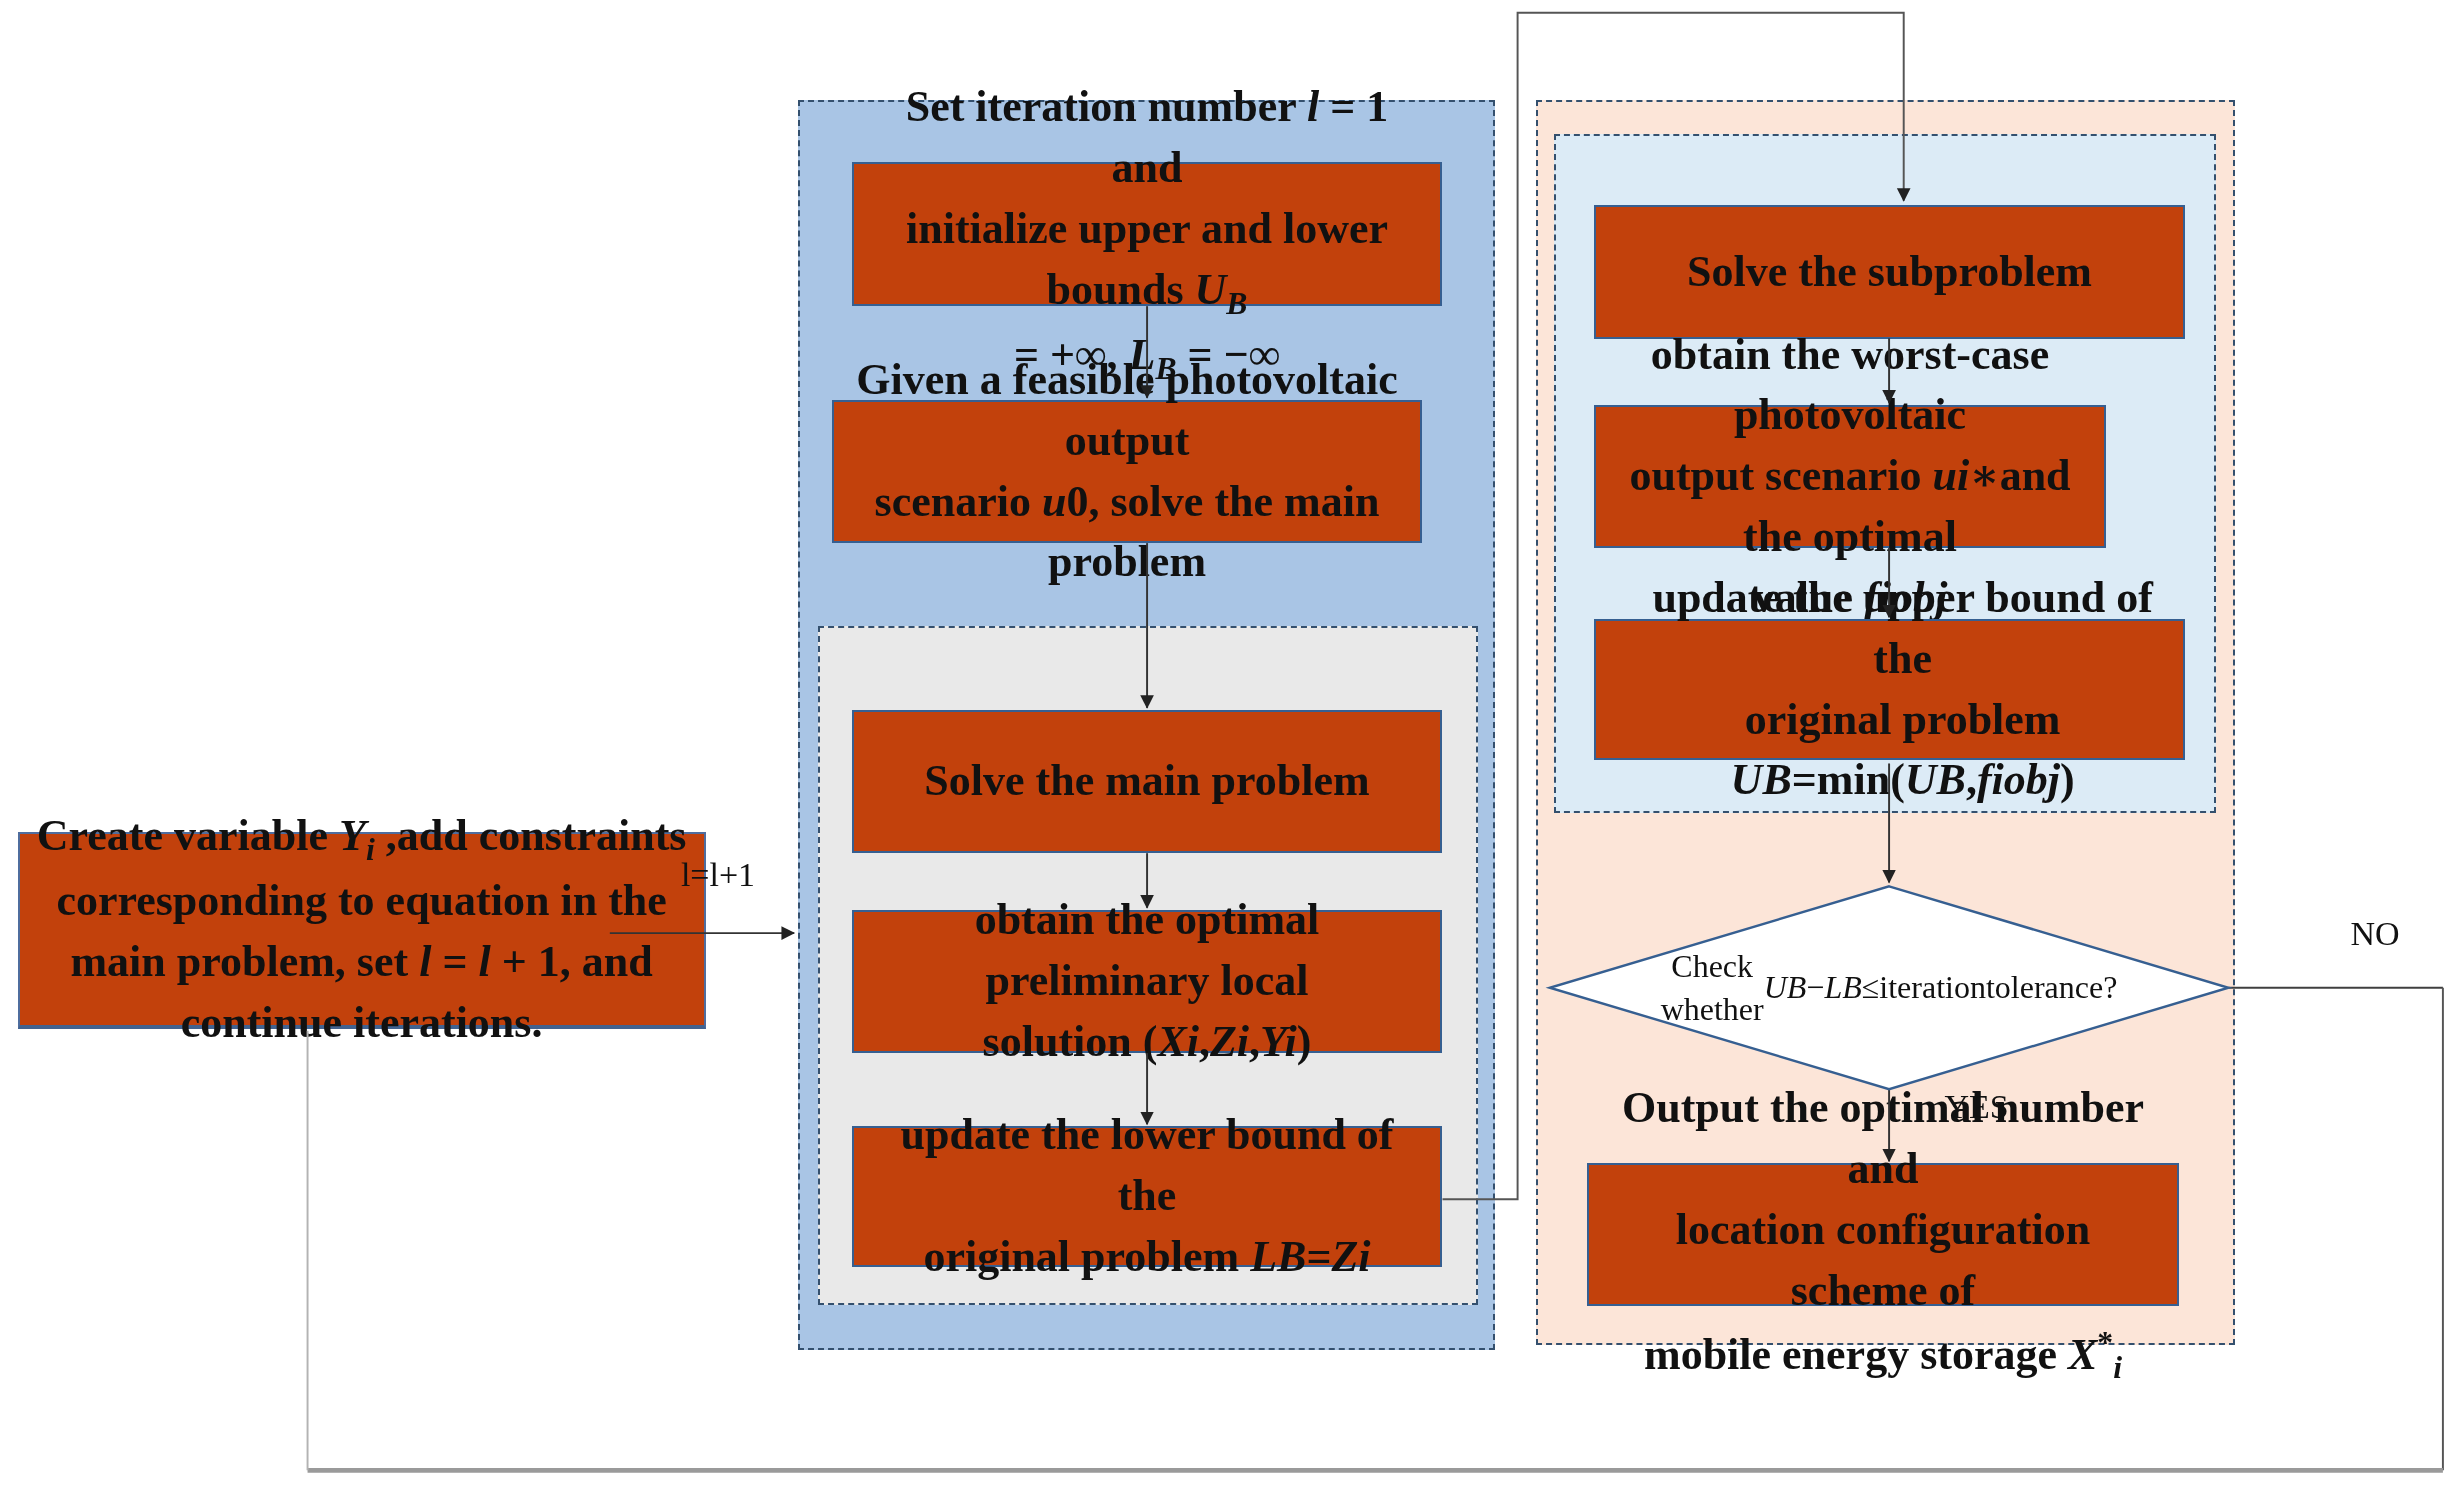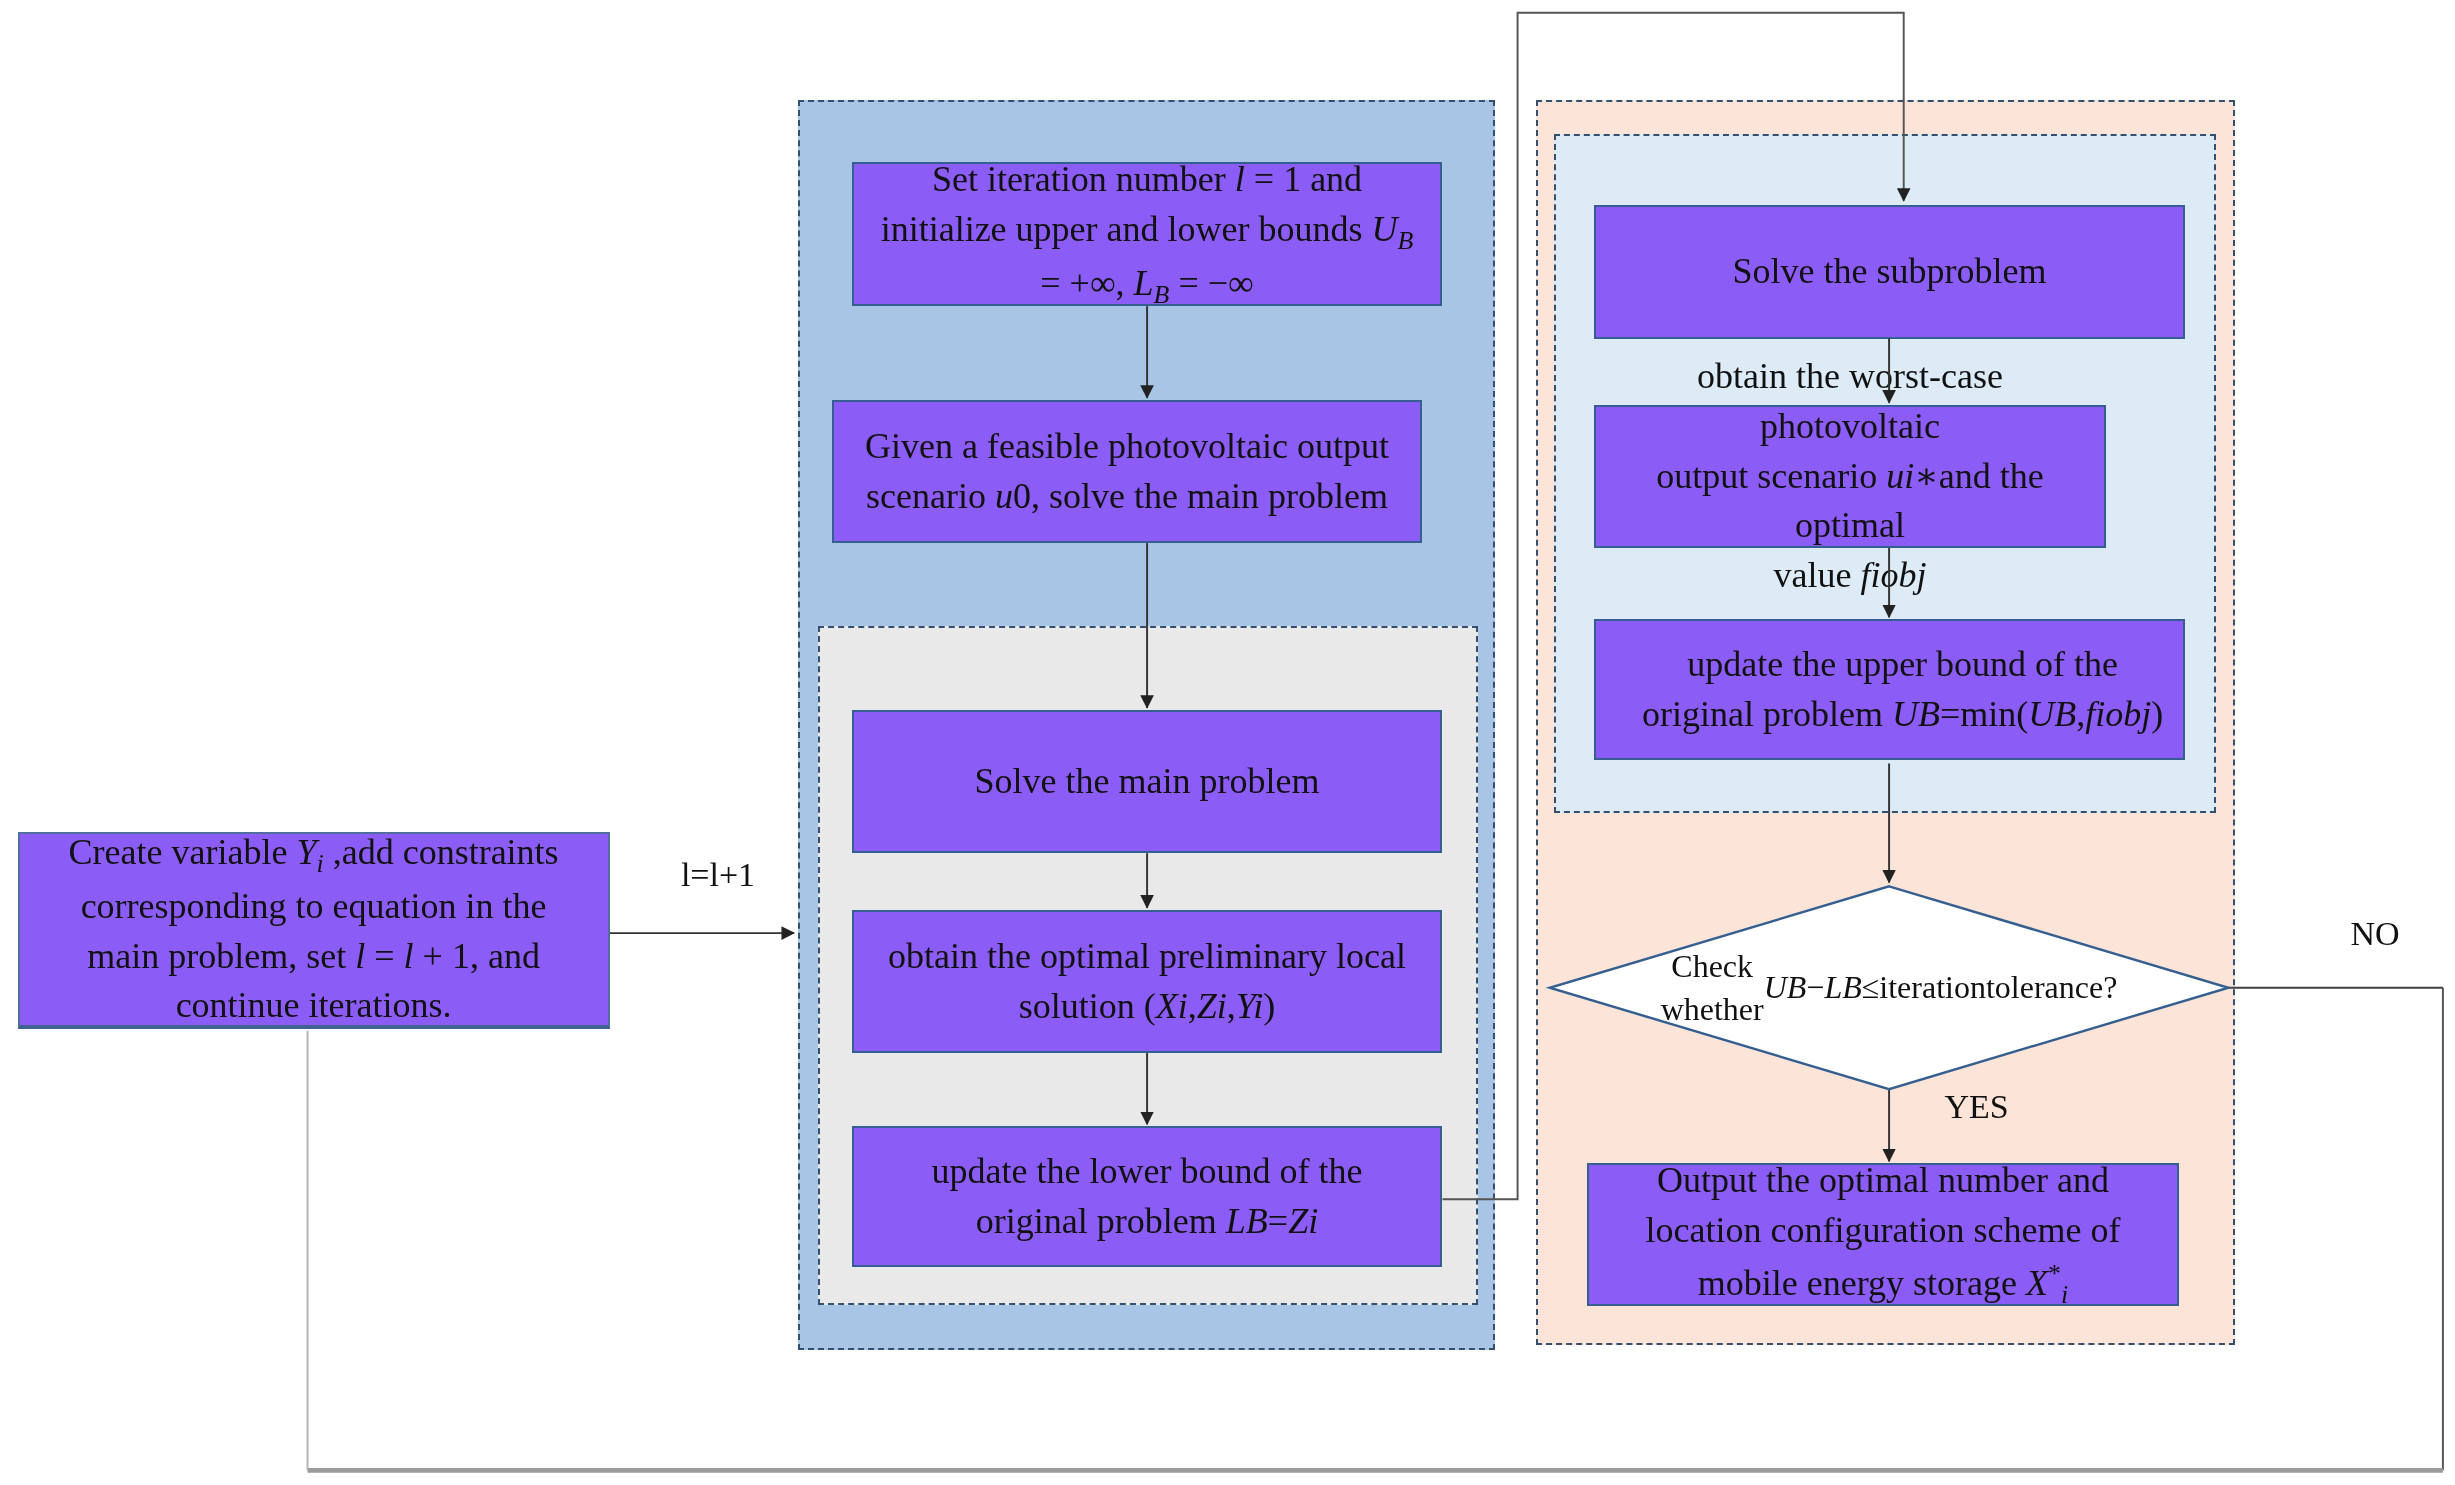--- a/index.html
+++ b/index.html
@@ -15,28 +15,29 @@
     position:absolute;
     border:2.9px dashed #34506e;
     box-sizing:border-box;
   }
   .c-blue{background:#a9c5e5;}
   .c-gray{background:#e9e9e9;}
   .c-orange{background:#fce5d8;}
   .c-lightblue{background:#dcebf6;}
   .node{
     position:absolute;
-    background:#8b5cf6;
+    background:#c2410c;
     border:2px solid #365f91;
     box-sizing:border-box;
     display:flex;align-items:center;justify-content:center;
     text-align:center;
-    font-size:36px;line-height:1.38;
+    font-size:44px;line-height:1.38;
     padding:5.9px 13.7px;
     z-index:3;
+    font-weight:bold;
   }
   .node sub{font-size:0.72em;}
   .node sup{font-size:0.72em;}
   .note{
     border:2.9px solid #4f6d9e;
     border-bottom:4.9px solid #42628f;
   }
   .labeltxt{
     position:absolute;
     font-size:34px;
@@ -63,21 +64,21 @@
 <div id="canvas">
 
   <div class="container c-blue" style="left:798px;top:100px;width:697px;height:1250px;"></div>
 
   <div class="container c-gray" style="left:818px;top:626px;width:660px;height:679px;"></div>
 
   <div class="container c-orange" style="left:1536px;top:100px;width:699px;height:1245px;"></div>
 
   <div class="container c-lightblue" style="left:1554px;top:134px;width:662px;height:679px;"></div>
 
-  <div class="node note" style="left:17.6px;top:832px;width:592px;height:197px;text-align:center;">
+  <div class="node note" style="left:17.6px;top:832px;width:688px;height:197px;text-align:center;">
     <span><span>Create variable </span><span style="font-style: italic;">Y</span><sub style="font-style: italic;">i</sub><span> ,add constraints</span><br><span>corresponding to equation  in the</span><br><span>main problem, set </span><span style="font-style: italic;">l</span><span> = </span><span style="font-style: italic;">l</span><span> + 1, and</span><br><span>continue iterations.</span></span>
   </div>
 
   <div class="node" style="left:852px;top:162px;width:590px;height:144px;">
     <span><span>Set iteration number </span><span style="font-style: italic;">l</span><span> = 1 and</span><br><span>initialize upper and lower bounds </span><span style="font-style: italic;">U</span><sub style="font-style: italic;">B</sub><br><span>= +∞, </span><span style="font-style: italic;">L</span><sub style="font-style: italic;">B</sub><span> = −∞</span></span>
   </div>
   <div class="node" style="left:832px;top:400px;width:590px;height:143px;">
     <span><span>Given a feasible photovoltaic output</span><br><span>scenario </span><span style="font-style: italic;">u</span><span>0, solve the main problem</span></span>
   </div>
   <div class="node" style="left:852px;top:710px;width:590px;height:143px;">

